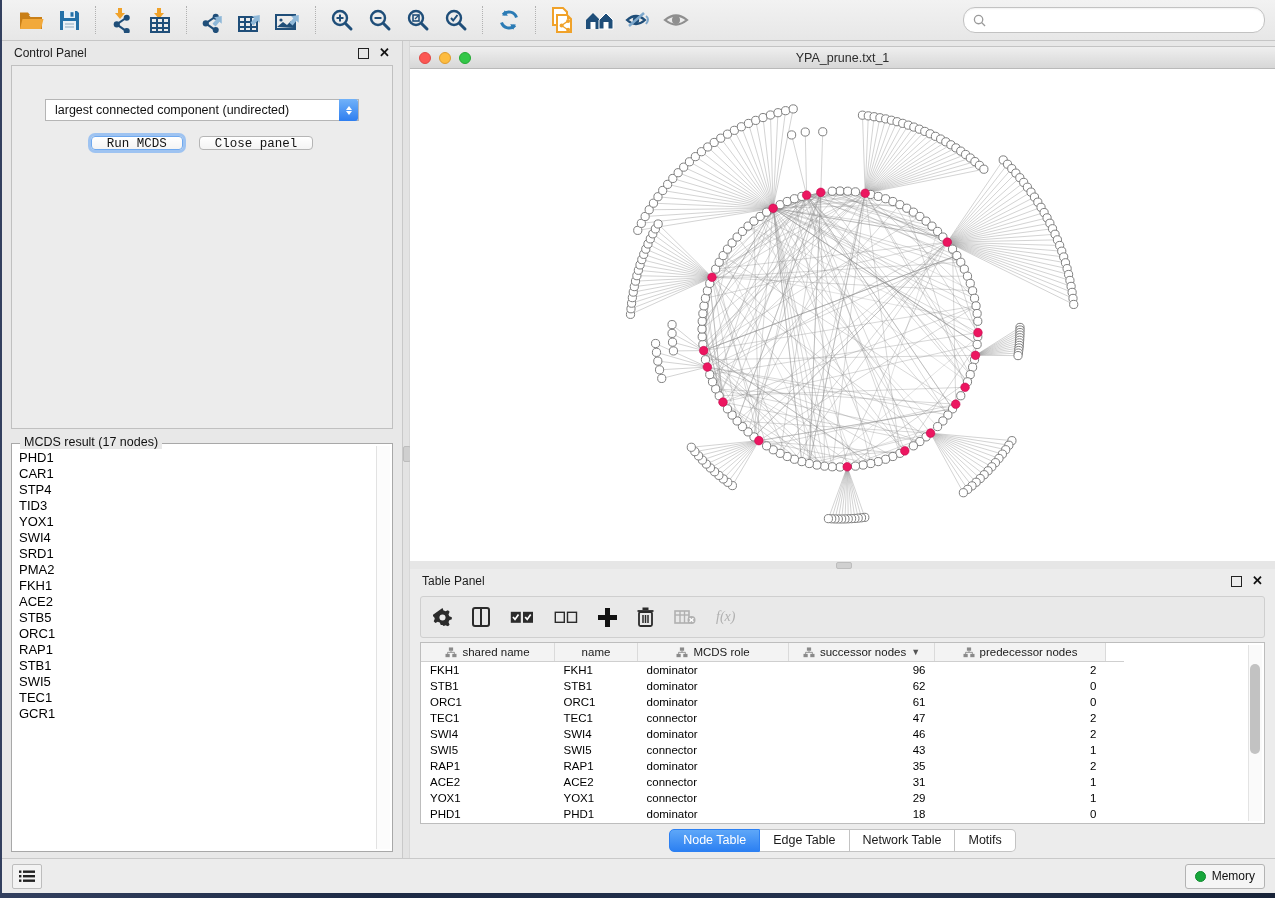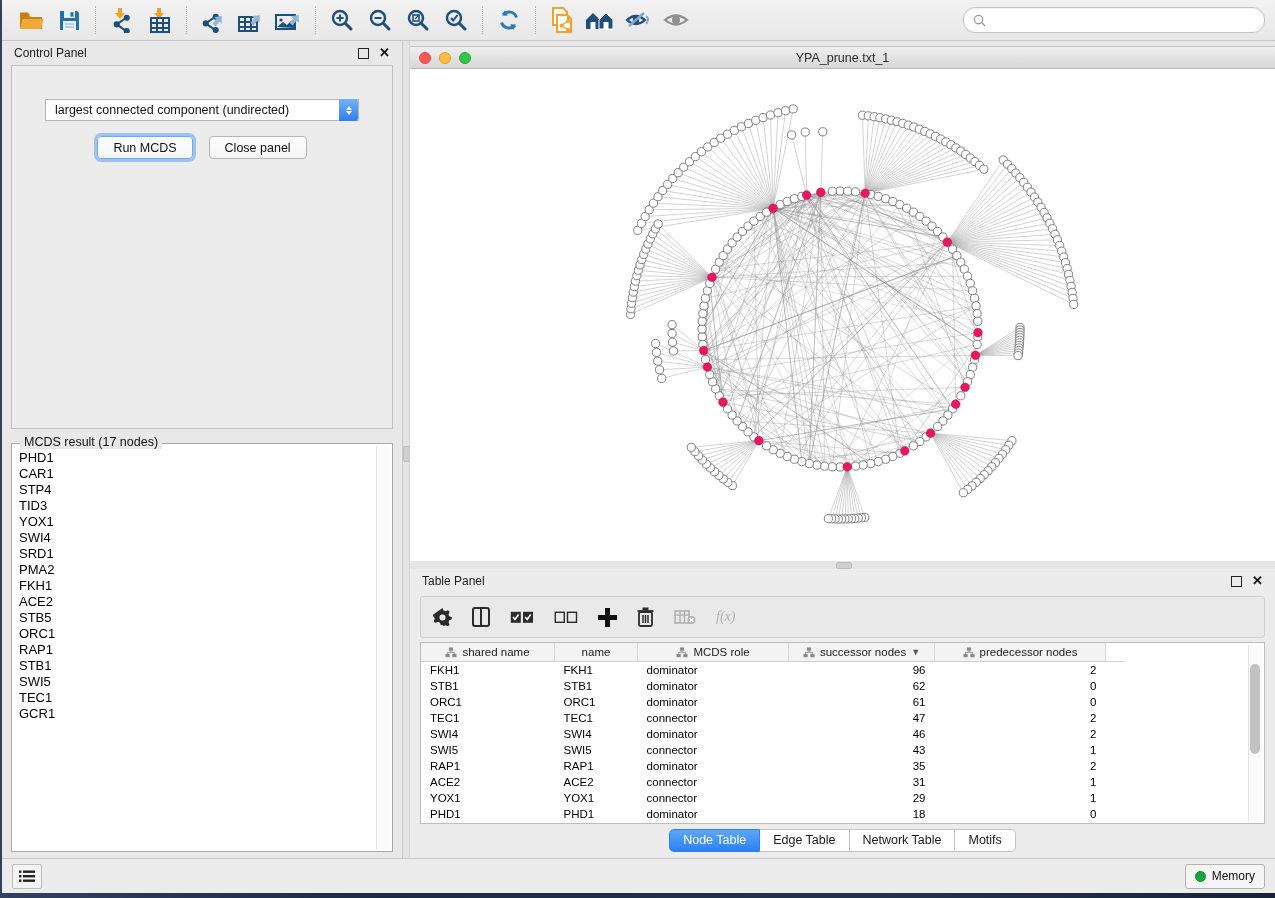--- a/index.html
+++ b/index.html
@@ -31,21 +31,21 @@
   .cp-tab.active{background:linear-gradient(#63aaf8,#2d7ff2);color:#fff;border-color:#2d7ff2;border-radius:4px;}
   .cp-content{margin:0 9px;flex:0 0 364px;background:#ececec;border:1px solid #c0c0c0;text-align:center;padding-top:20px;box-sizing:border-box;}
   .opt-label{font-size:12.5px;color:#1b1b1b;}
   .dropdown{margin:13px auto 0;width:314px;height:22px;background:#fff;border:1px solid #b5b5b5;border-radius:0;display:flex;align-items:center;font-size:12.5px;color:#111;box-sizing:border-box;}
   .dd-text{padding-left:9px;white-space:nowrap;}
   .dd-stepper{margin-left:auto;width:19px;height:22px;background:linear-gradient(#71b2f9,#2e7ef0);border-radius:0 3px 3px 0;display:flex;flex-direction:column;align-items:center;justify-content:center;gap:1px;}
   .dd-stepper i{width:0;height:0;border-left:3.5px solid transparent;border-right:3.5px solid transparent;}
   .dd-up{border-bottom:4px solid #fff;}
   .dd-down{border-top:4px solid #fff;}
   .btn-row{margin-top:15px;display:flex;justify-content:center;gap:16px;}
-  .mac-btn{font-family:Liberation Sans, sans-serif;font-size:12.5px;color:#111;background:linear-gradient(#ffffff,#f4f4f4);border:1px solid #b5b5b5;border-radius:4px;height:23px;padding:0 15px;}
+  .mac-btn{font-family:Liberation Mono, monospace;font-size:12.5px;color:#111;background:linear-gradient(#ffffff,#f4f4f4);border:1px solid #b5b5b5;border-radius:4px;height:14px;padding:0 15px;}
   .mac-btn.focused{box-shadow:0 0 0 3px rgba(106,168,245,.6);border-color:#6fa9ef;}
 
   .mcds-box{margin:14px 9px 6px;flex:1;position:relative;border:1px solid #a8a8a8;background:#fff;min-height:0;}
   .mcds-legend{position:absolute;top:-9px;left:8px;background:#e8e8e8;padding:0 4px;font-size:12.5px;color:#111;}
   .mcds-list{position:absolute;left:2px;top:3px;bottom:2px;right:16px;overflow:hidden;font-size:13px;line-height:16px;color:#000;padding:3px 0 0 5px;}
   .mcds-scroll{position:absolute;top:2px;bottom:2px;right:2px;width:13px;background:#fcfcfc;border-left:1px solid #e2e2e2;}
 
   
   .v-splitter{width:8px;flex:0 0 8px;background:#e3e3e3;border-left:1px solid #c9c9c9;border-right:1px solid #d8d8d8;position:relative;box-sizing:border-box;}
   .v-splitter .grip{position:absolute;top:405px;left:0px;width:6px;height:14px;background:#cfcfcf;border:1px solid #bdbdbd;border-radius:2px;}

